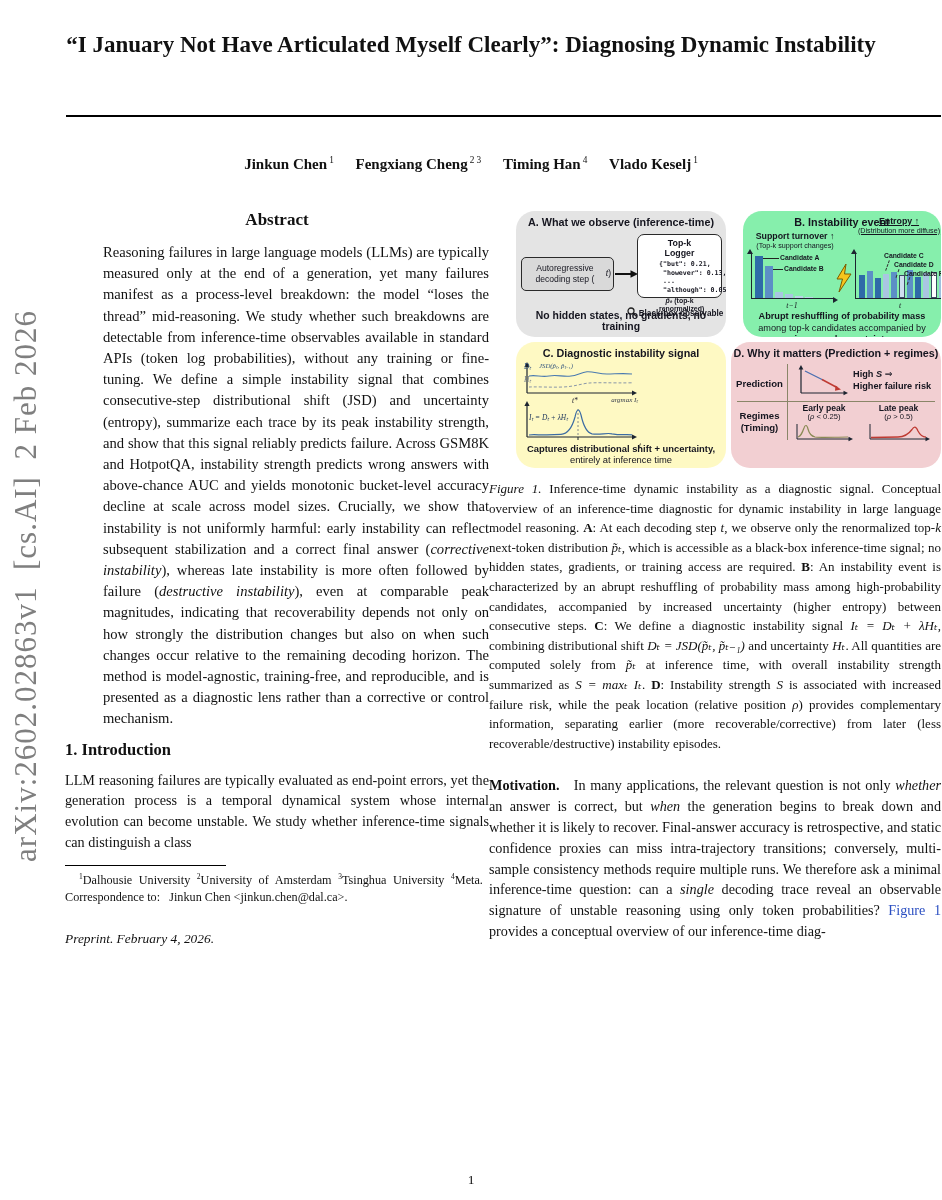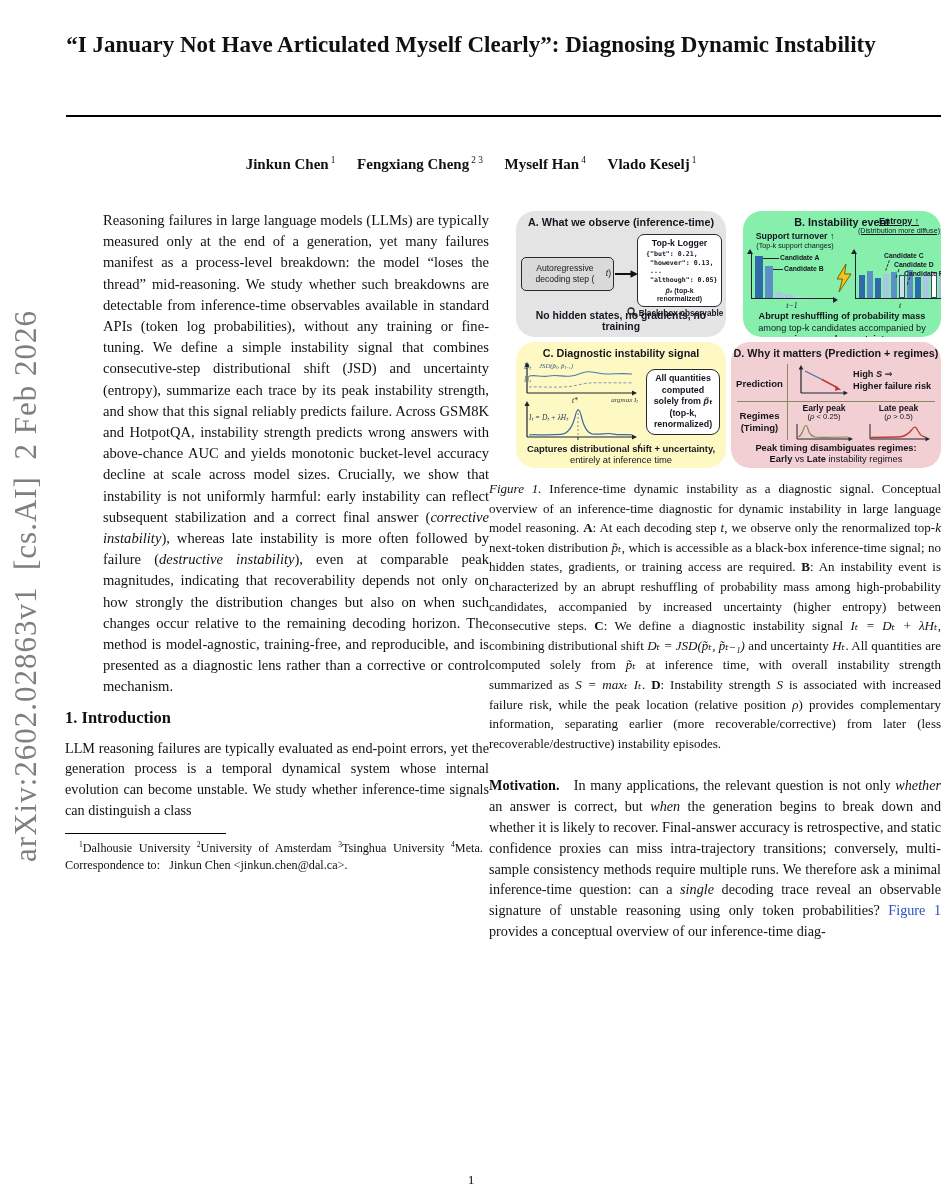--- a/index.html
+++ b/index.html
@@ -58,22 +58,22 @@
   .panel-d { background:#f2cfd2; }
   .panel-title { position:absolute; top:5px; left:0; right:0; text-align:center;
                  font-weight:bold; font-size:10.8px; }
 
   
   .a-decoder { position:absolute; left:5px; top:46px; width:93px; height:34px;
                background:#d9d9d9; border:1.3px solid #2a2a2a; border-radius:5px;
                display:flex; align-items:center; justify-content:center; text-align:center;
                font-size:8.6px; line-height:1.3; padding:2px; }
   .a-arrow { position:absolute; left:99px; top:58px; }
-  .a-logger { position:absolute; left:121px; top:23px; width:85px; height:73px;
-              background:#fff; border:1.4px solid #2a2a2a; border-radius:7px; padding:3px 8px; }
+  .a-logger { position:absolute; left:121px; top:23px; width:85px; height:64px;
+              background:#fff; border:1.4px solid #2a2a2a; border-radius:7px; padding:3px 21px; }
   .a-logger-title { text-align:center; font-size:8.8px; font-weight:bold; margin-bottom:2px; }
   .a-code { font-family:"DejaVu Sans Mono", monospace; font-size:6.6px; line-height:1.32;
             font-weight:bold; white-space:pre; }
   .a-logger-footer { text-align:center; font-size:6.9px; margin-top:2px; }
   .a-badge { position:absolute; left:108px; top:96px; width:102px; text-align:center;
              font-size:8.2px; font-weight:bold; }
   .a-badge svg { vertical-align:-1px; margin-right:2px; }
   .a-footer { position:absolute; bottom:5px; left:0; right:0; text-align:center;
               font-weight:bold; font-size:10.4px; }
 
@@ -155,32 +155,34 @@
   <div class="watermark">arXiv:2602.02863v1 [cs.AI] 2 Feb 2026</div>
 
   <div class="title">
     <div>“I January Not Have Articulated Myself Clearly”: Diagnosing Dynamic Instability</div>
   </div>
   <div class="rule"></div>
 
   <div class="authors">
     <span class="author"><span>Jinkun Chen</span><span class="sup">1</span></span>
     <span class="author"><span>Fengxiang Cheng</span><span class="sup">2 3</span></span>
-    <span class="author"><span>Myself Han</span><span class="sup">4</span></span>
+    <span class="author"><span>Timing Han</span><span class="sup">4</span></span>
     <span class="author"><span>Vlado Keselj</span><span class="sup">1</span></span>
   </div>
 
   <div class="left-col">
+    <div class="abs-heading">Abstract</div>
     <div class="abs-text"><span>Reasoning failures in large language models (LLMs) are typically measured only at the end of a generation, yet many failures manifest as a process-level breakdown: the model “loses the thread” mid-reasoning. We study whether such breakdowns are detectable from inference-time observables available in standard APIs (token log probabilities), without any training or fine-tuning.  We define a simple instability signal that combines consecutive-step distributional shift (JSD) and uncertainty (entropy), summarize each trace by its peak instability strength, and show that this signal reliably predicts failure. Across GSM8K and HotpotQA, instability strength predicts wrong answers with above-chance AUC and yields monotonic bucket-level accuracy decline at scale across model sizes. Crucially, we show that instability is not uniformly harmful: early instability can reflect subsequent stabilization and a correct final answer (</span><span class="i">corrective instability</span><span>), whereas late instability is more often followed by failure (</span><span class="i">destructive instability</span><span>), even at comparable peak magnitudes, indicating that recoverability depends not only on how strongly the distribution changes but also on when such changes occur relative to the remaining decoding horizon. The method is model-agnostic, training-free, and reproducible, and is presented as a diagnostic lens rather than a corrective or control mechanism.</span></div>
 
     <div class="sec-heading">1. Introduction</div>
     <div class="body-par">LLM reasoning failures are typically evaluated as end-point errors, yet the generation process is a temporal dynamical system whose internal evolution can become unstable. We study whether inference-time signals can distinguish a class</div>
 
     <div class="fn-rule"></div>
     <div class="footnote"><span class="sup">1</span><span>Dalhousie University </span><span class="sup">2</span><span>University of Amsterdam </span><span class="sup">3</span><span>Tsinghua University </span><span class="sup">4</span><span>Meta.  Correspondence to:  Jinkun Chen &lt;jinkun.chen@dal.ca&gt;.</span></div>
+    <div class="preprint">Preprint. February 4, 2026.</div>
   </div>
 
   <div class="right-col">
 
     <div class="fig-grid">
 
       <div class="panel panel-a">
         <div class="panel-title">A. What we observe (inference-time)</div>
         <div class="a-decoder">
             <span>Autoregressive decoding step (</span>
@@ -280,23 +282,20 @@
             <polygon points="5,2 2.4,7 7.6,7" fill="#1c2430"></polygon>
             <polygon points="115,38 110,35.6 110,40.4" fill="#1c2430"></polygon>
             <line x1="56" y1="10" x2="56" y2="38" stroke="#66707e" stroke-width="0.8" stroke-dasharray="2,2"></line>
             <line x1="56" y1="38" x2="56" y2="41" stroke="#1c2430" stroke-width="1"></line>
             <path d="M7,36 C13,35 19,36.5 25,35.8 L39,35.3 C45,35 50,29 53,18 C55,9 57,9 59,16 C61,25 64,33.5 70,34.8 C78,36.3 84,33.5 90,34.8 C98,36.3 104,35.3 110,35.8" fill="none" stroke="#3c6ca3" stroke-width="1.2"></path>
           </svg>
           <span class="pl c-siglab">Iₜ = Dₜ + λHₜ</span>
           <span class="pl c-tstar">t*</span>
           <span class="pl c-xlab">t</span>
         </div>
-        <div class="c-box">
-          <span><span class="b">All quantities computed solely from </span><span class="bi">p̃ₜ</span><span class="b"> (top-k, renormalized)</span></span>
-        </div>
         <div class="c-footer">
           <div class="c-f1">Captures distributional shift + uncertainty,</div>
           <div>entirely at inference time</div>
         </div>
       </div>
 
       <div class="panel panel-d">
         <div class="panel-title">D. Why it matters (Prediction + regimes)</div>
         <div class="d-vline"></div>
         <div class="d-hline"></div>
@@ -331,24 +330,20 @@
         <div class="d-mini d-late">
           <div class="d-ct">Late peak</div>
           <div class="d-cs"><span>(</span><span class="i">ρ</span><span> &gt; 0.5)</span></div>
           <svg width="66" height="20" viewBox="0 0 66 20">
             <line x1="4" y1="2" x2="4" y2="17" stroke="#1c2430" stroke-width="1"></line>
             <line x1="4" y1="17" x2="60" y2="17" stroke="#1c2430" stroke-width="1"></line>
             <polygon points="64,17 59.5,14.8 59.5,19.2" fill="#1c2430"></polygon>
             <path d="M5,15.5 L32,15 C38,14.8 42,13 46,7.5 C48,4 50,4 52,9 C54,13 57,15 60,15.2" fill="none" stroke="#bf3b33" stroke-width="1.3"></path>
           </svg>
         </div>
-        <div class="d-footer">
-          <div class="d-f1">Peak timing disambiguates regimes:</div>
-          <div><span class="b">Early</span><span> vs </span><span class="b">Late</span><span> instability regimes</span></div>
-        </div>
       </div>
     </div>
 
     <div class="caption"><span class="i">Figure 1.</span><span> Inference-time dynamic instability as a diagnostic signal. Conceptual overview of an inference-time diagnostic for dynamic instability in large language model reasoning. </span><span class="b">A</span><span>: At each decoding step </span><span class="i">t</span><span>, we observe only the renormalized top-</span><span class="i">k</span><span> next-token distribution </span><span class="i">p̃ₜ</span><span>, which is accessible as a black-box inference-time signal; no hidden states, gradients, or training access are required. </span><span class="b">B</span><span>: An instability event is characterized by an abrupt reshuffling of probability mass among high-probability candidates, accompanied by increased uncertainty (higher entropy) between consecutive steps. </span><span class="b">C</span><span>: We define a diagnostic instability signal </span><span class="i">Iₜ = Dₜ + λHₜ</span><span>, combining distributional shift </span><span class="i">Dₜ = JSD(p̃ₜ, p̃ₜ₋₁)</span><span> and uncertainty </span><span class="i">Hₜ</span><span>. All quantities are computed solely from </span><span class="i">p̃ₜ</span><span> at inference time, with overall instability strength summarized as </span><span class="i">S = maxₜ Iₜ</span><span>. </span><span class="b">D</span><span>: Instability strength </span><span class="i">S</span><span> is associated with increased failure risk, while the peak location (relative position </span><span class="i">ρ</span><span>) provides complementary information, separating earlier (more recoverable/corrective) from later (less recoverable/destructive) instability episodes.</span></div>
 
 
     <div class="body-par par-gap"><span class="b">Motivation.</span><span>  In many applications, the relevant question is not only </span><span class="i">whether</span><span> an answer is correct, but </span><span class="i">when</span><span> the generation begins to break down and whether it is likely to recover. Final-answer accuracy is retrospective, and static confidence proxies can miss intra-trajectory transitions; conversely, multi-sample consistency methods require multiple runs. We therefore ask a minimal inference-time question: can a </span><span class="i">single</span><span> decoding trace reveal an observable signature of unstable reasoning using only token probabilities? </span><span class="link">Figure 1</span><span> provides a conceptual overview of our inference-time diag-</span></div>
   </div>
 
   <div class="pageno">1</div>

